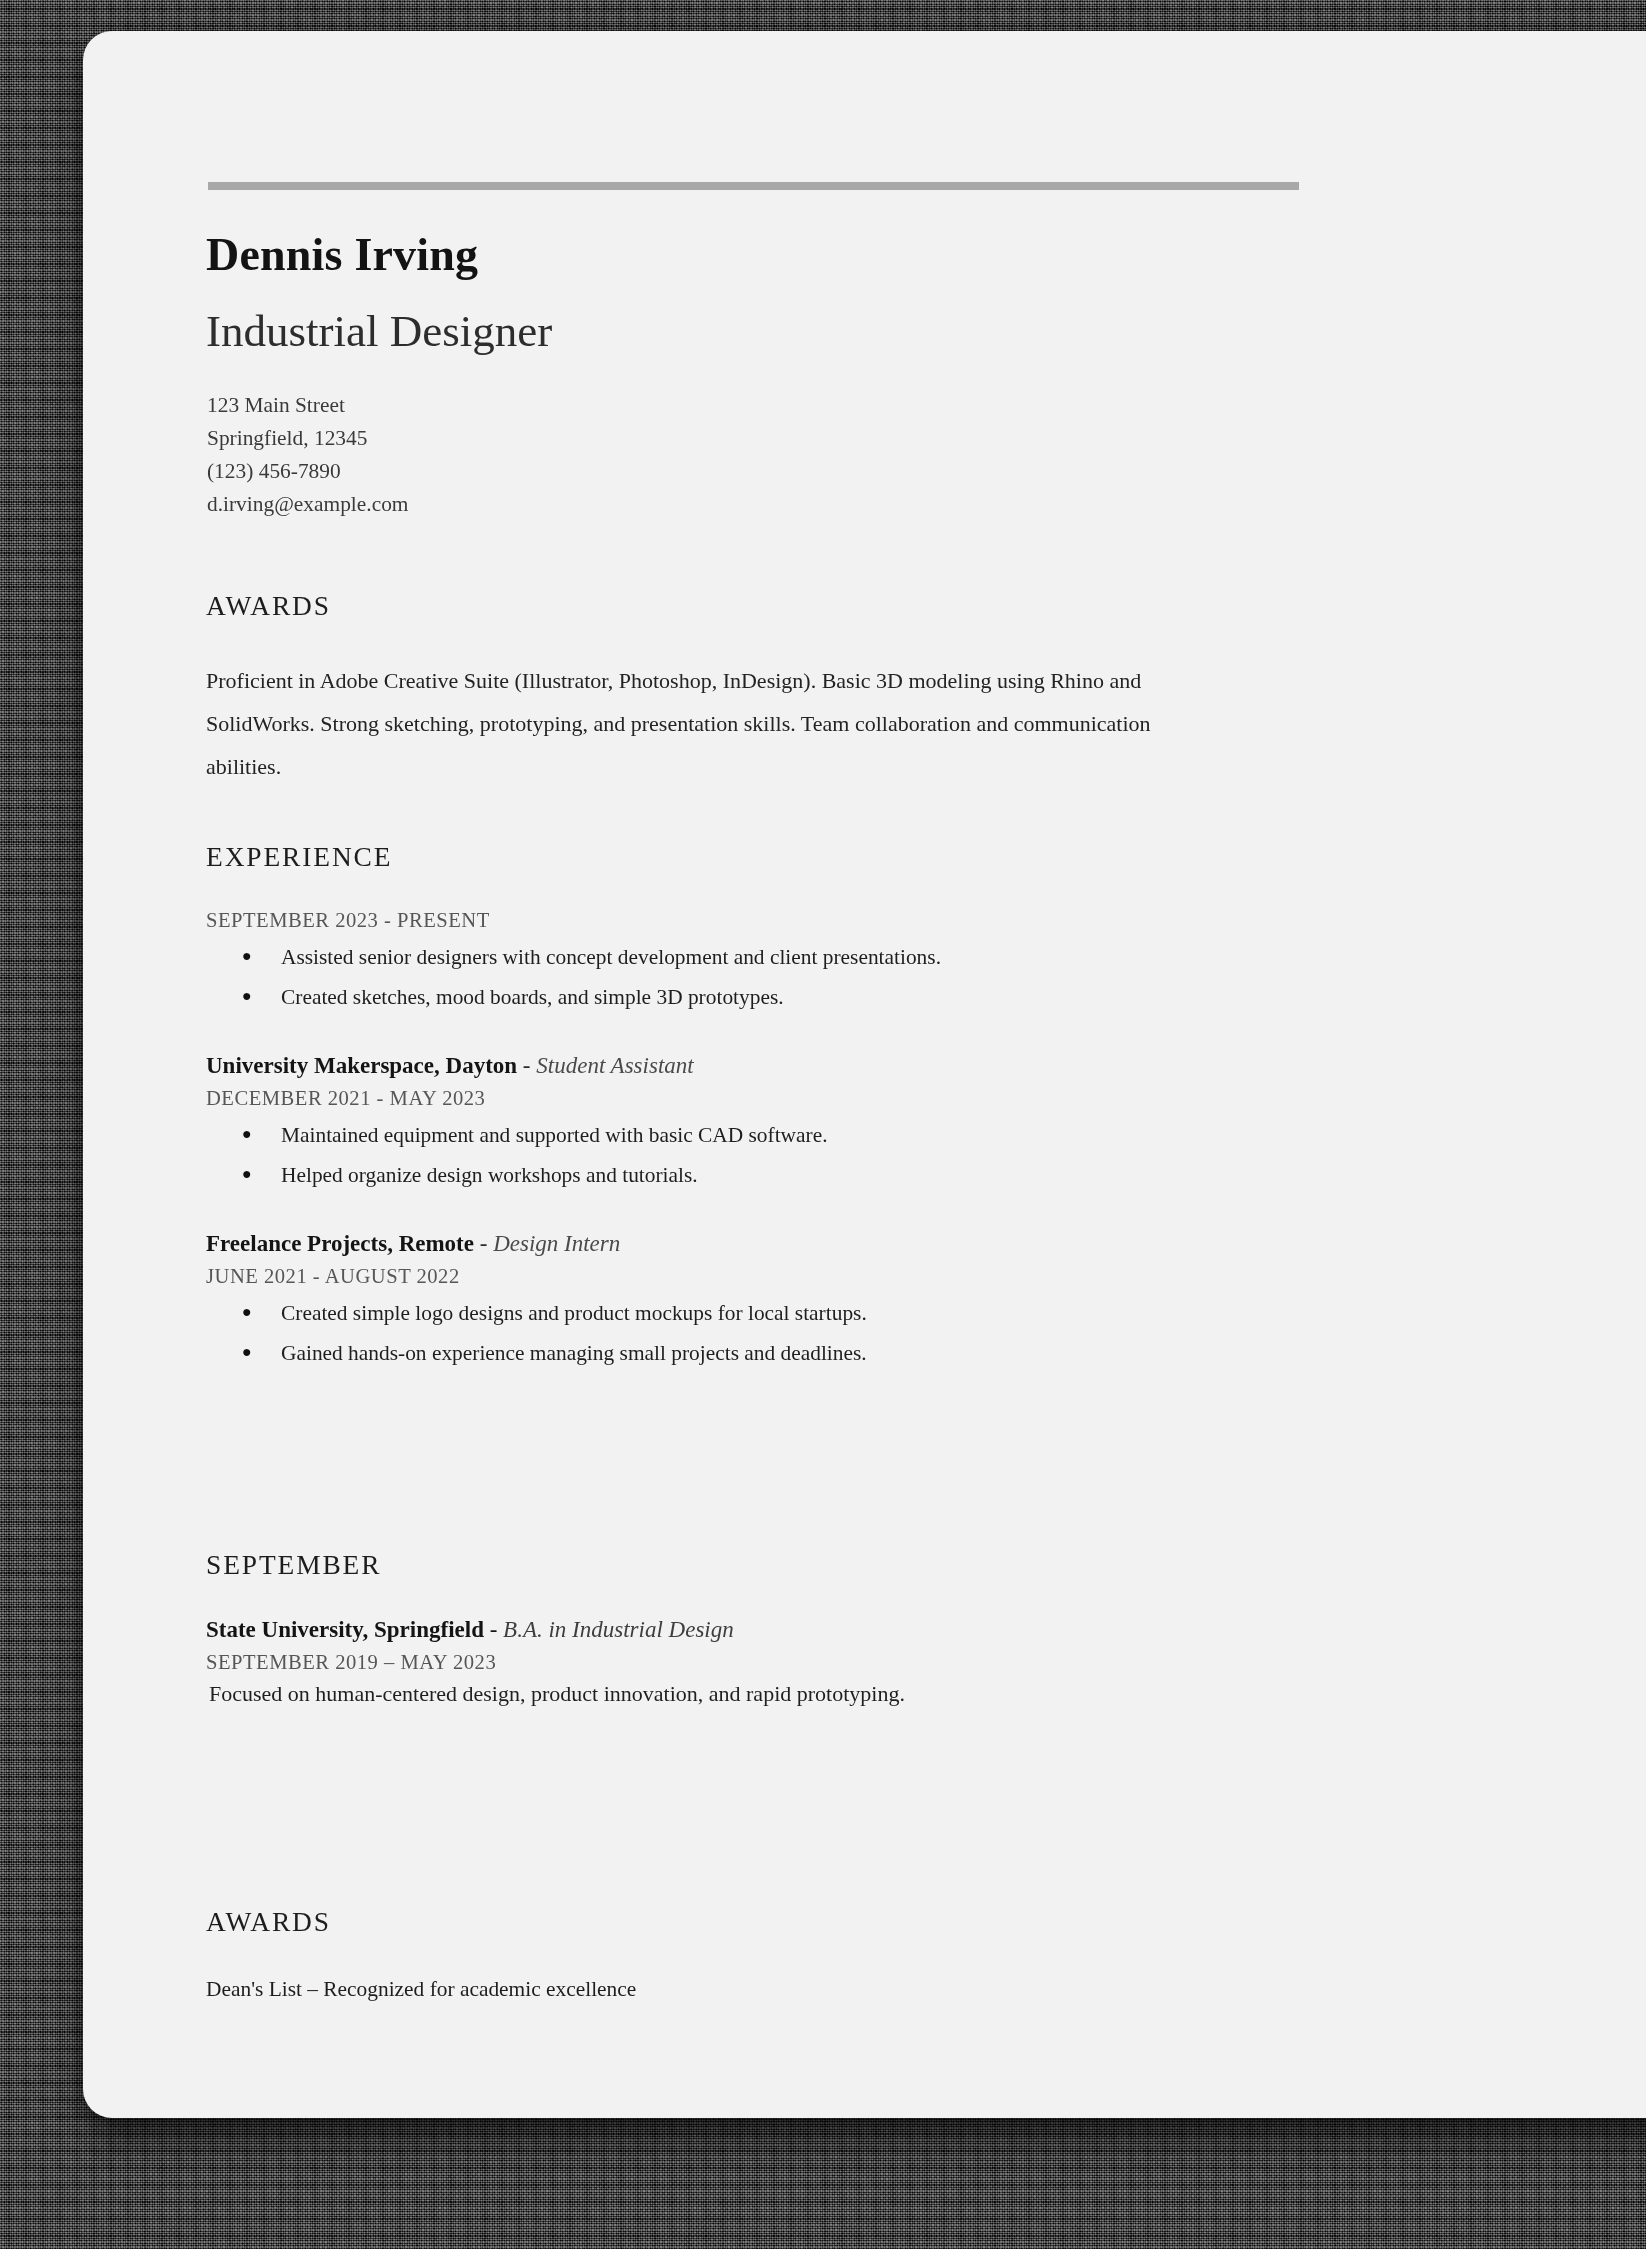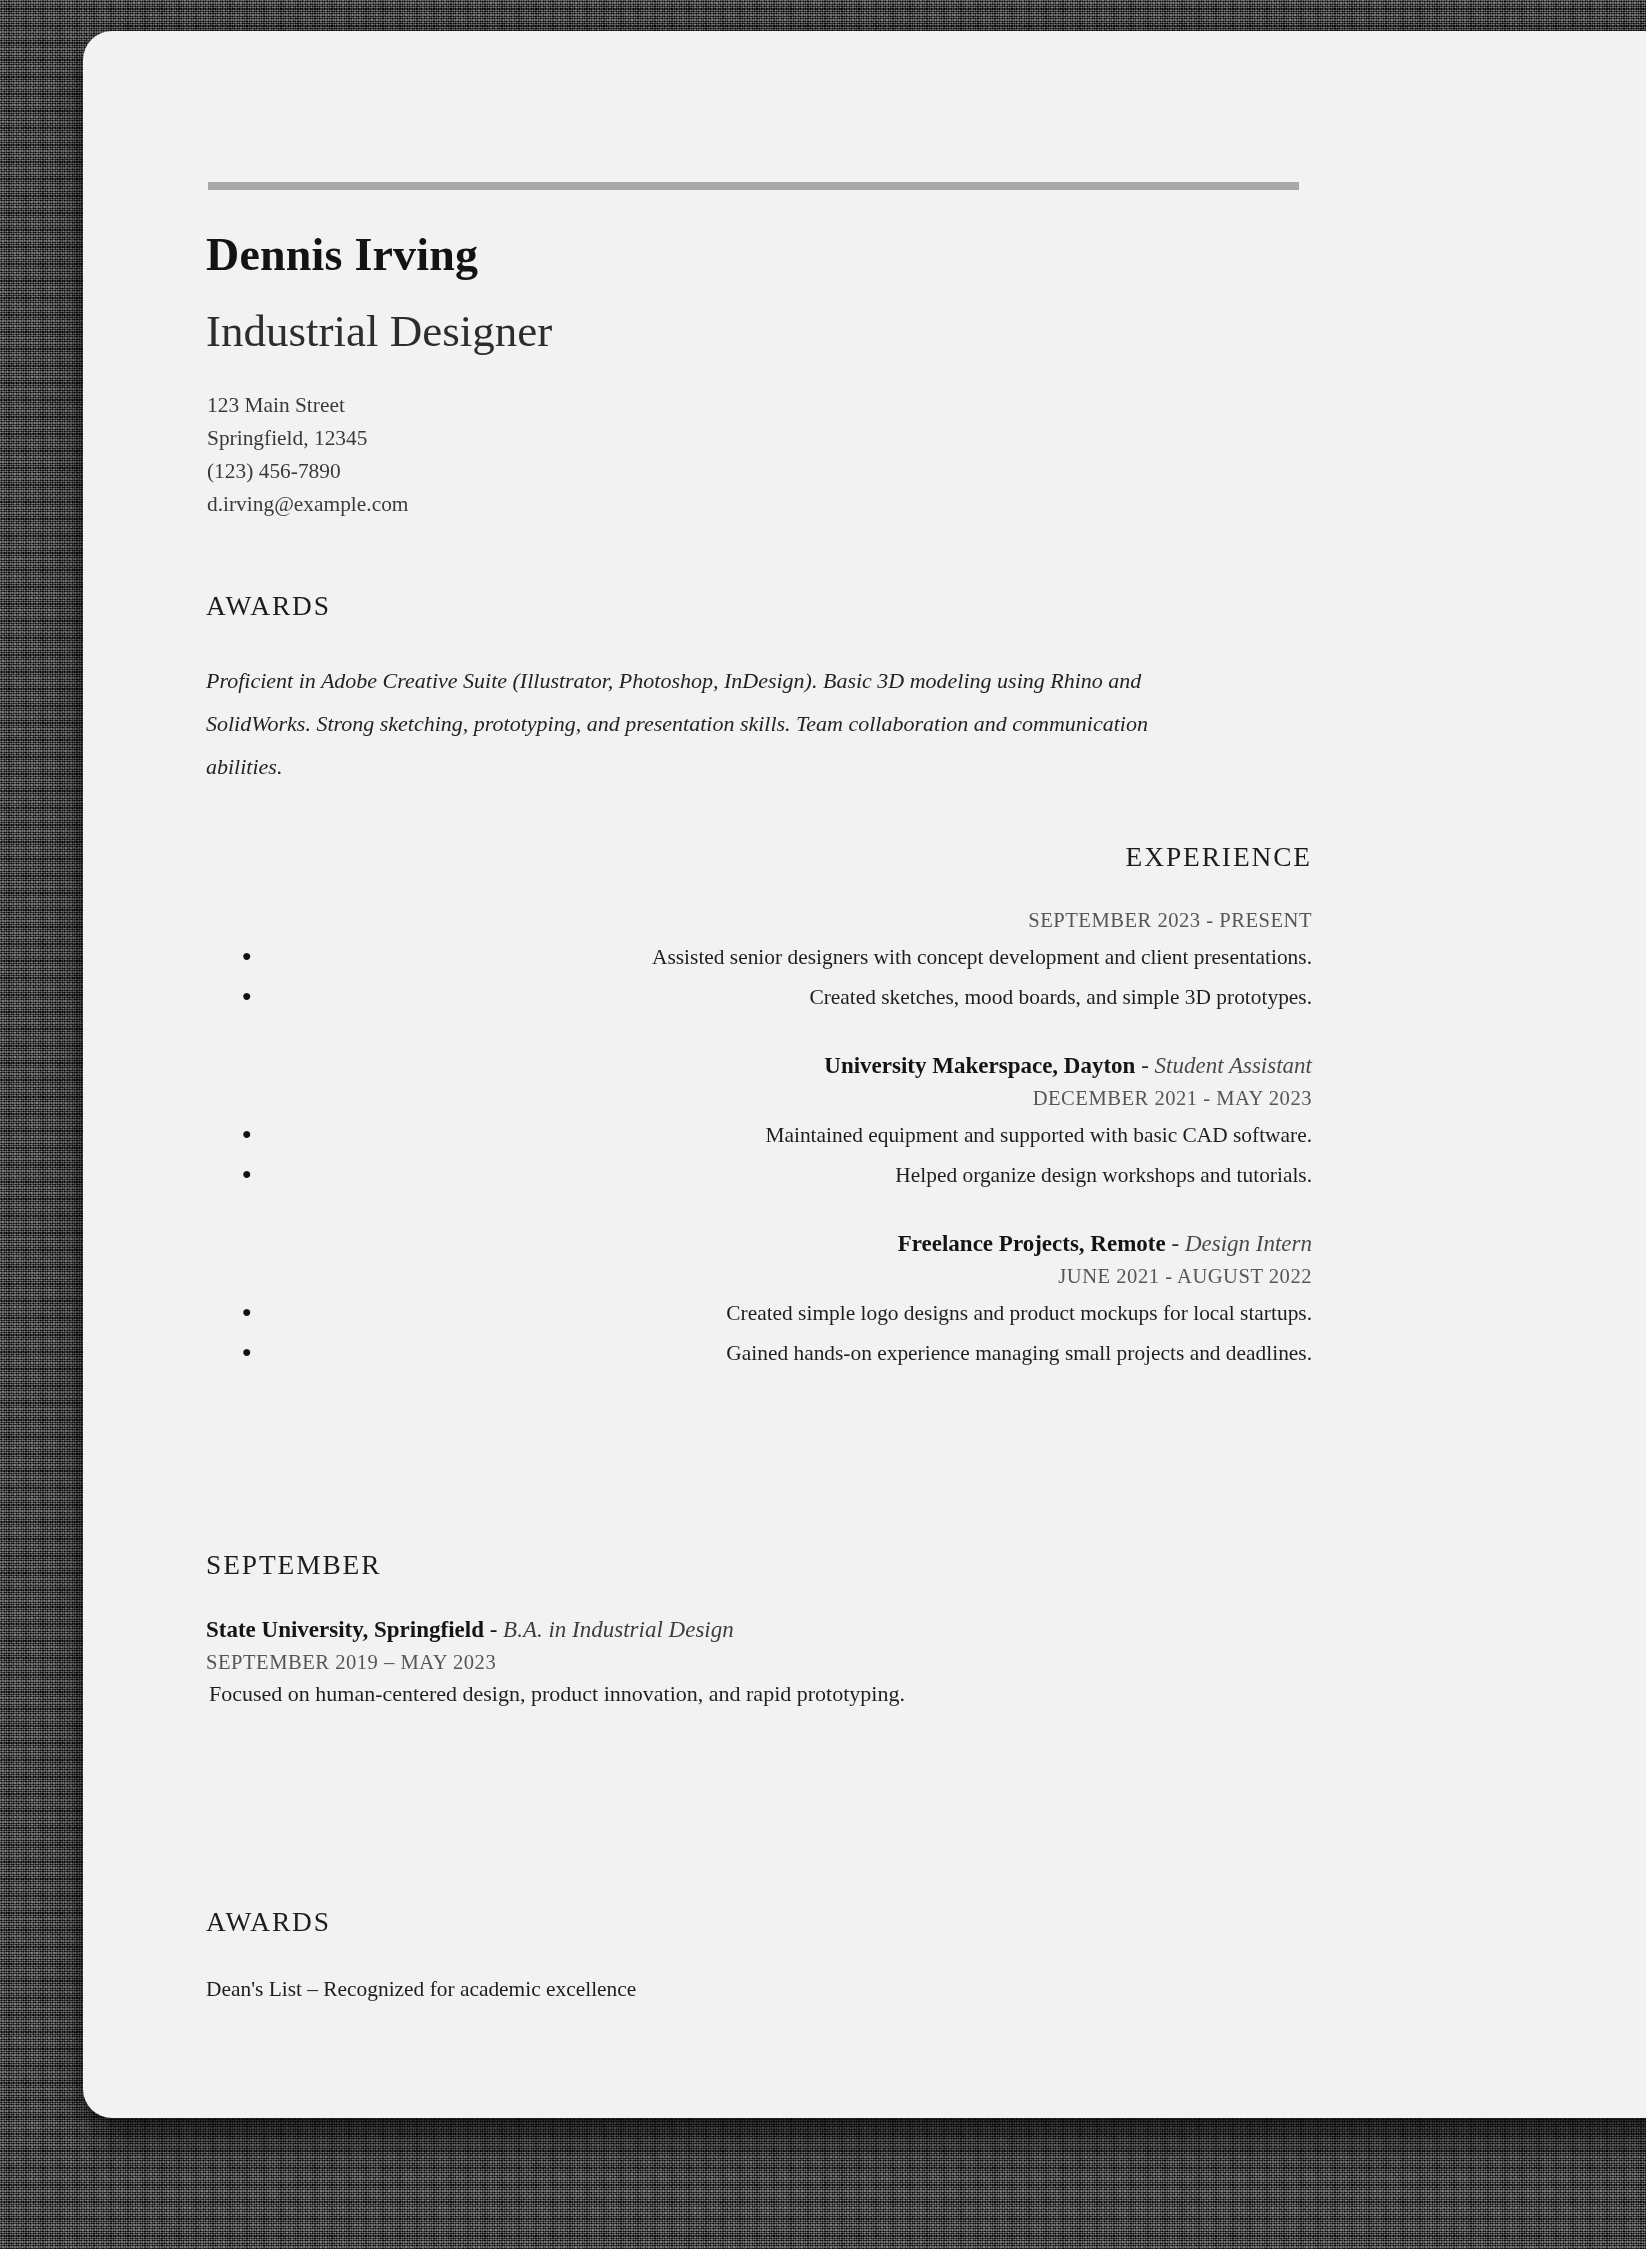--- a/index.html
+++ b/index.html
@@ -93,21 +93,20 @@
     font-weight: 400;
     margin: 0 0 0 0;
   }
 
   .body-text {
     font-size: 22px;
     color: #232323;
     line-height: 43px;
     max-width: 952px;
     margin: 0;
-    font-style: italic;
   }
 
   .job {
     margin-bottom: 5.1px;
   }
   .job-line {
     font-size: 23px;
     color: #141414;
     margin: 0;
     white-space: nowrap;
@@ -193,21 +192,21 @@
     <div>Springfield, 12345</div>
     <div>(123) 456-7890</div>
     <div>d.irving@example.com</div>
   </div>
 
   <div class="section" style="top:560px;">
     <p class="section-heading">AWARDS</p>
     <p class="body-text" style="margin-top:37px;">Proficient in Adobe Creative Suite (Illustrator, Photoshop, InDesign). Basic 3D modeling using Rhino and SolidWorks. Strong sketching, prototyping, and presentation skills. Team collaboration and communication abilities.</p>
   </div>
 
-  <div class="section" style="top:811px;text-align:right;">
+  <div class="section" style="top:811px;">
     <p class="section-heading">EXPERIENCE</p>
 
     <div class="job" style="margin-top:36px;">
       <p class="job-dates">SEPTEMBER 2023 - PRESENT</p>
       <ul class="bullets">
         <li>Assisted senior designers with concept development and client presentations.</li>
         <li>Created sketches, mood boards, and simple 3D prototypes.</li>
       </ul>
     </div>
 

